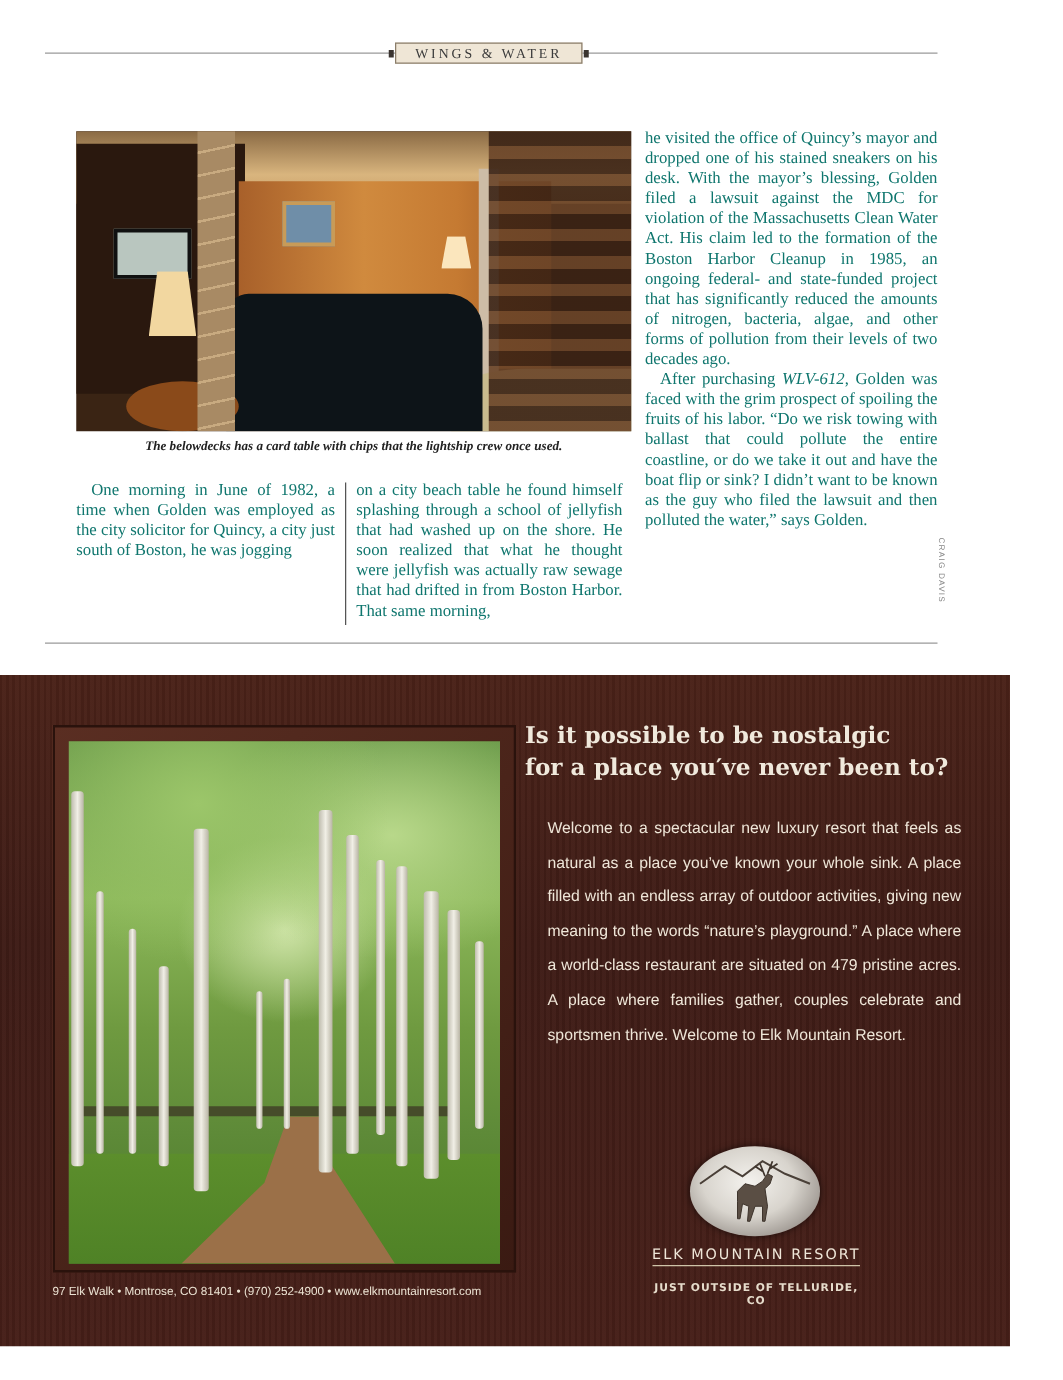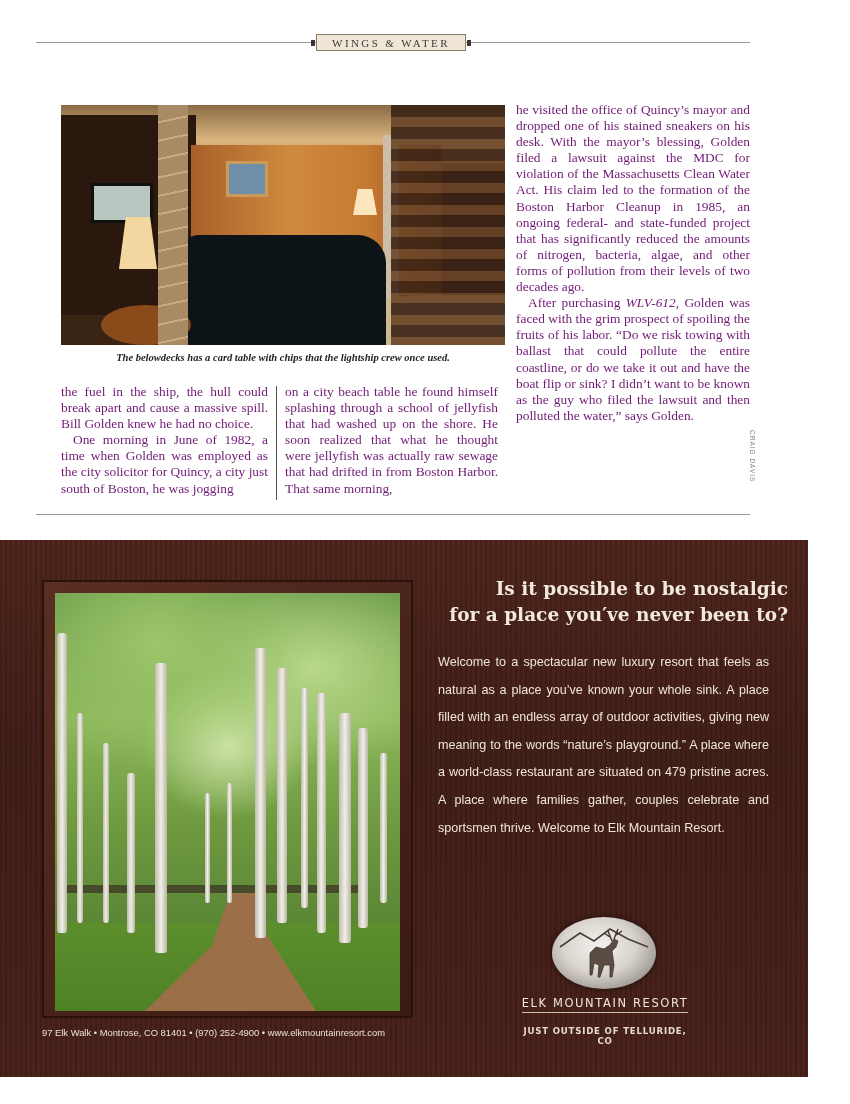--- a/index.html
+++ b/index.html
@@ -31,21 +31,21 @@
   .photo .floorlamp { position:absolute; left:292px; top:84px; width:24px; height:26px; background:#fbe6bd; clip-path: polygon(20% 0,80% 0,100% 100%,0 100%); }
   .photo .stair { position:absolute; left:330px; top:0; width:114px; height:240px;
     background: repeating-linear-gradient(180deg,#3a2214 0 12px,#6a4428 12px 22px); opacity:.9; }
   .photo .rug { position:absolute; left:300px; top:190px; width:150px; height:60px; background:#c9bb8e; border-radius:40% 0 0 0; }
   .photo .table { position:absolute; left:40px; top:200px; width:90px; height:40px; background:#8a4a1a; border-radius:50%; }
 
   .caption { position:absolute; left:61px; top:352px; width:444px; text-align:center;
     font-style: italic; font-weight: bold; font-size: 10.5px; color:#222; }
 
   
-  .col { position:absolute; font-size: 13.4px; line-height: 16.1px; text-align: justify; color:#701a75; }
+  .col { position:absolute; font-size: 13.4px; line-height: 16.1px; text-align: justify; color:#0f766e; }
   .col p { text-indent: 0; }
   .col p.ind { text-indent: 12px; }
   .col p:last-child { text-align-last: left; }
   .col1 { left: 61px; top: 384px; width: 207px; }
   .col2 { left: 285px; top: 384px; width: 213px; }
   .col3 { left: 516px; top: 102px; width: 234px; }
   .col-divider { position:absolute; left: 276px; top: 386px; width:1px; height:114px; background:#555; }
   .credit { position:absolute; left: 756px; top: 430px; font-family:"Liberation Sans", sans-serif; font-size: 6.5px;
     letter-spacing: 1px; color:#888; transform: rotate(90deg); transform-origin: left top; white-space:nowrap; }
   .footer-rule { position:absolute; left:36px; top:514px; width:714px; height:1px; background:#9a9a9a; }
@@ -64,21 +64,21 @@
                 radial-gradient(ellipse at 75% 30%,#b8d88a 0,transparent 40%),
                 radial-gradient(ellipse at 50% 60%,#cfe4a8 0,transparent 35%); }
   .forest .trunk { position:absolute; background: linear-gradient(90deg,#bfbcae,#f1efe6 50%,#b9b5a5);
     border-radius: 3px; }
   .forest .path { position:absolute; left:90px; top:300px; width:190px; height:118px; background:#9b7048;
     clip-path: polygon(45% 0,60% 0,62% 30%,90% 100%,0 100%,35% 45%); }
   .forest .grass { position:absolute; left:0; top:330px; width:100%; height:88px;
     background: linear-gradient(180deg,#5c8e2c,#4f8226); z-index:0; }
   .forest .fence { position:absolute; left:10px; top:292px; width:300px; height:8px; background:#3b3024; opacity:.7; }
 
-  .ad-headline { position:absolute; left:420px; top:36px; width:368px; text-align:right;
+  .ad-headline { position:absolute; left:420px; top:36px; width:368px; text-align:left;
     font-family: "DejaVu Serif", serif; font-weight: bold; font-size: 18.5px; line-height: 26px; color:#f0e9dc; }
   .ad-body { position:absolute; left:438px; top:109px; width:331px; text-align: justify;
     font-family: "Liberation Sans", sans-serif; font-size: 12.6px; line-height: 27.6px; color:#efe6d8; }
   .ad-body span { display:block; text-align-last: justify; }
   .ad-body span:last-child { text-align-last: left; }
 
   .logo-oval { position:absolute; left:552px; top:377px; width:104px; height:72px; border-radius:50%;
     background: radial-gradient(ellipse at 45% 40%, #f4f2ee 0%, #d8d4cd 45%, #8f8882 85%, #5a524c 100%);
     box-shadow: 0 0 6px rgba(0,0,0,.6); }
   .logo-oval svg { position:absolute; left:0; top:0; }
@@ -111,21 +111,20 @@
   <div class="rug"></div>
   <div class="stair"></div>
   <div class="sofa"></div>
   <div class="table"></div>
   <div class="lamp"></div>
   <div class="column"></div>
 </div>
 <div class="caption">The belowdecks has a card table with chips that the lightship crew once used.</div>
 
 <div class="col col1">
-  <p>the fuel in the ship, the hull could break apart and cause a massive spill. Bill Golden knew he had no choice.</p>
   <p class="ind">One morning in June of 1982, a time when Golden was employed as the city solicitor for Quincy, a city just south of Boston, he was jogging</p>
 </div>
 <div class="col-divider"></div>
 <div class="col col2">
   <p>on a city beach table he found himself splashing through a school of jellyfish that had washed up on the shore. He soon realized that what he thought were jellyfish was actually raw sewage that had drifted in from Boston Harbor. That same morning,</p>
 </div>
 <div class="col col3">
   <p>he visited the office of Quincy’s mayor and dropped one of his stained sneakers on his desk. With the mayor’s blessing, Golden filed a lawsuit against the MDC for violation of the Massachusetts Clean Water Act. His claim led to the formation of the Boston Harbor Cleanup in 1985, an ongoing federal- and state-funded project that has significantly reduced the amounts of nitrogen, bacteria, algae, and other forms of pollution from their levels of two decades ago.</p>
   <p class="ind"><span>After purchasing </span><i>WLV-612</i><span>, Golden was faced with the grim prospect of spoiling the fruits of his labor. “Do we risk towing with ballast that could pollute the entire coastline, or do we take it out and have the boat flip or sink? I didn’t want to be known as the guy who filed the lawsuit and then polluted the water,” says Golden.</span></p>
 </div>

